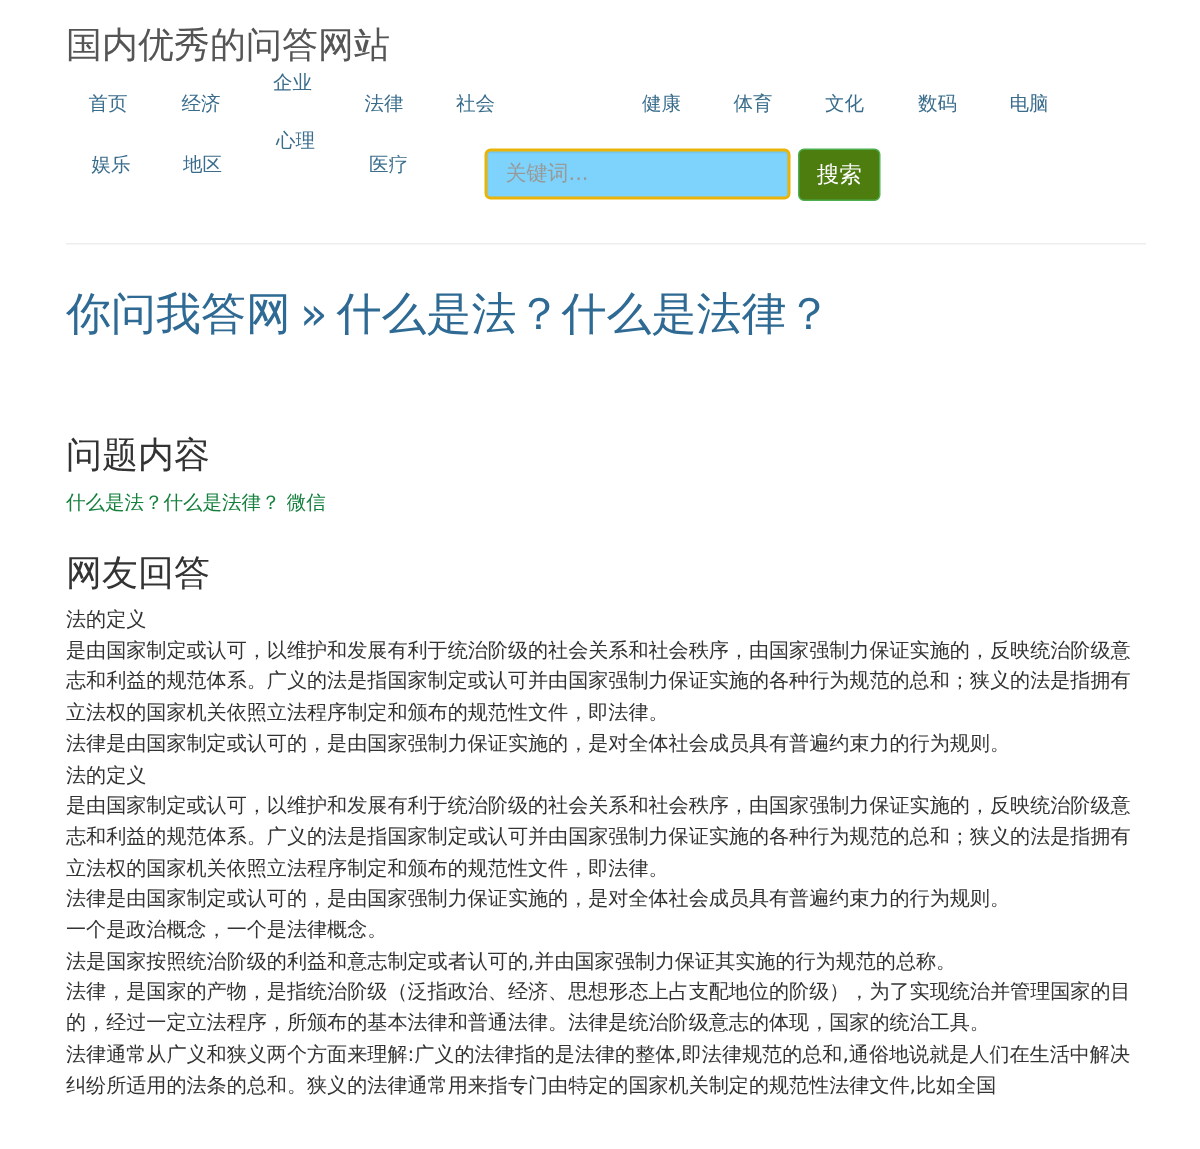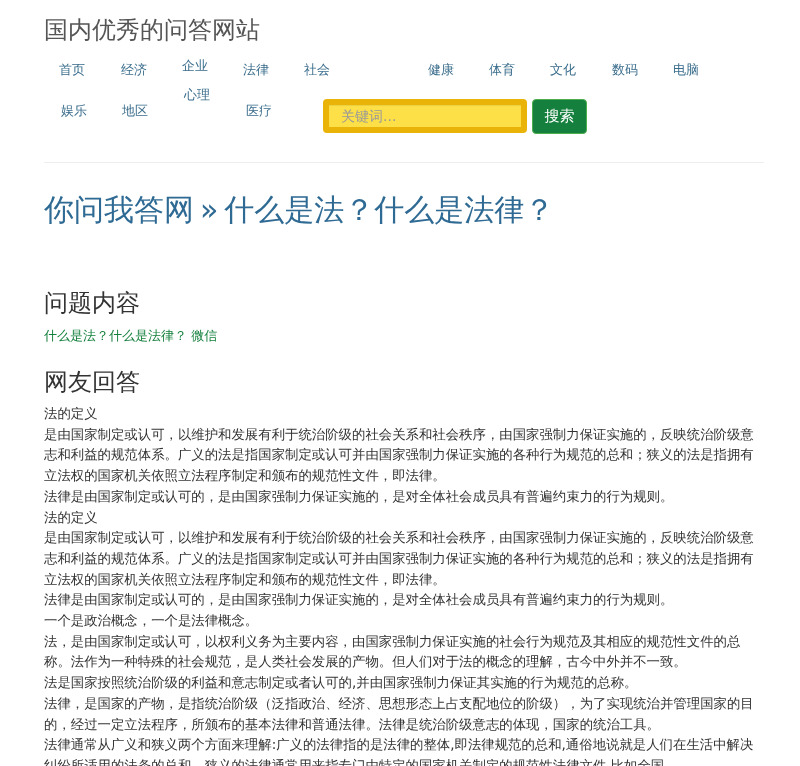--- a/index.html
+++ b/index.html
@@ -38,43 +38,43 @@
       white-space: nowrap;
       cursor: pointer;
     }
     .search-input {
       position: absolute;
       left: 323px;
       top: 99px;
       width: 204px;
       height: 34px;
       box-sizing: border-box;
-      border: 6px solid #eab308;
+      border: 2px solid #eab308;
       border-radius: 4px;
       padding: 0 12px;
       font-size: 14px;
       color: #555555;
-      background: #fde047;
+      background: #7dd3fc;
       box-shadow: inset 0 1px 1px rgba(0,0,0,0.075);
       font-family: "DejaVu Sans", "Liberation Sans", sans-serif;
       outline: none;
     }
     .search-input::placeholder {
       color: #999999;
     }
     .search-button {
       position: absolute;
       left: 532px;
       top: 99px;
       width: 55px;
       height: 35px;
       box-sizing: border-box;
       border: 1px solid #4cae4c;
       border-radius: 4px;
-      background: #15803d;
+      background: #4d7c0f;
       color: #ffffff;
       font-size: 15px;
       line-height: 33px;
       text-align: center;
       cursor: pointer;
       font-family: "DejaVu Sans", "Liberation Sans", sans-serif;
       padding: 0;
     }
     .divider {
       position: absolute;
@@ -136,21 +136,21 @@
 </head>
 <body>
 
 <div class="container">
 
   <div class="site-title">国内优秀的问答网站</div>
 
   <nav>
     <a class="nav-link" style="left:59px;top:59px;">首页</a>
     <a class="nav-link" style="left:121px;top:59px;">经济</a>
-    <a class="nav-link" style="left:182px;top:55px;text-align:right;">企业</a>
+    <a class="nav-link" style="left:182px;top:45px;text-align:right;">企业</a>
     <a class="nav-link" style="left:243px;top:59px;">法律</a>
     <a class="nav-link" style="left:304px;top:59px;">社会</a>
     <a class="nav-link" style="left:366px;top:59px;margin-top:44px;">科学</a>
     <a class="nav-link" style="left:428px;top:59px;">健康</a>
     <a class="nav-link" style="left:489px;top:59px;">体育</a>
     <a class="nav-link" style="left:550px;top:59px;">文化</a>
     <a class="nav-link" style="left:612px;top:59px;">数码</a>
     <a class="nav-link" style="left:673px;top:59px;">电脑</a>
     <a class="nav-link" style="left:61px;top:100px;">娱乐</a>
     <a class="nav-link" style="left:122px;top:100px;">地区</a>
@@ -173,19 +173,18 @@
   <h2 class="section-title" style="top:366px;margin:0;font-weight:normal;">网友回答</h2>
 
   <div class="answer-body">
     <p>法的定义</p>
     <p>是由国家制定或认可，以维护和发展有利于统治阶级的社会关系和社会秩序，由国家强制力保证实施的，反映统治阶级意志和利益的规范体系。广义的法是指国家制定或认可并由国家强制力保证实施的各种行为规范的总和；狭义的法是指拥有立法权的国家机关依照立法程序制定和颁布的规范性文件，即法律。</p>
     <p>法律是由国家制定或认可的，是由国家强制力保证实施的，是对全体社会成员具有普遍约束力的行为规则。</p>
     <p>法的定义</p>
     <p>是由国家制定或认可，以维护和发展有利于统治阶级的社会关系和社会秩序，由国家强制力保证实施的，反映统治阶级意志和利益的规范体系。广义的法是指国家制定或认可并由国家强制力保证实施的各种行为规范的总和；狭义的法是指拥有立法权的国家机关依照立法程序制定和颁布的规范性文件，即法律。</p>
     <p>法律是由国家制定或认可的，是由国家强制力保证实施的，是对全体社会成员具有普遍约束力的行为规则。</p>
     <p>一个是政治概念，一个是法律概念。</p>
-    <p>法，是由国家制定或认可，以权利义务为主要内容，由国家强制力保证实施的社会行为规范及其相应的规范性文件的总称。法作为一种特殊的社会规范，是人类社会发展的产物。但人们对于法的概念的理解，古今中外并不一致。</p>
     <p>法是国家按照统治阶级的利益和意志制定或者认可的,并由国家强制力保证其实施的行为规范的总称。</p>
     <p>法律，是国家的产物，是指统治阶级（泛指政治、经济、思想形态上占支配地位的阶级），为了实现统治并管理国家的目的，经过一定立法程序，所颁布的基本法律和普通法律。法律是统治阶级意志的体现，国家的统治工具。</p>
     <p>法律通常从广义和狭义两个方面来理解:广义的法律指的是法律的整体,即法律规范的总和,通俗地说就是人们在生活中解决纠纷所适用的法条的总和。狭义的法律通常用来指专门由特定的国家机关制定的规范性法律文件,比如全国</p>
   </div>
 
 </div>
 
 </body></html>

